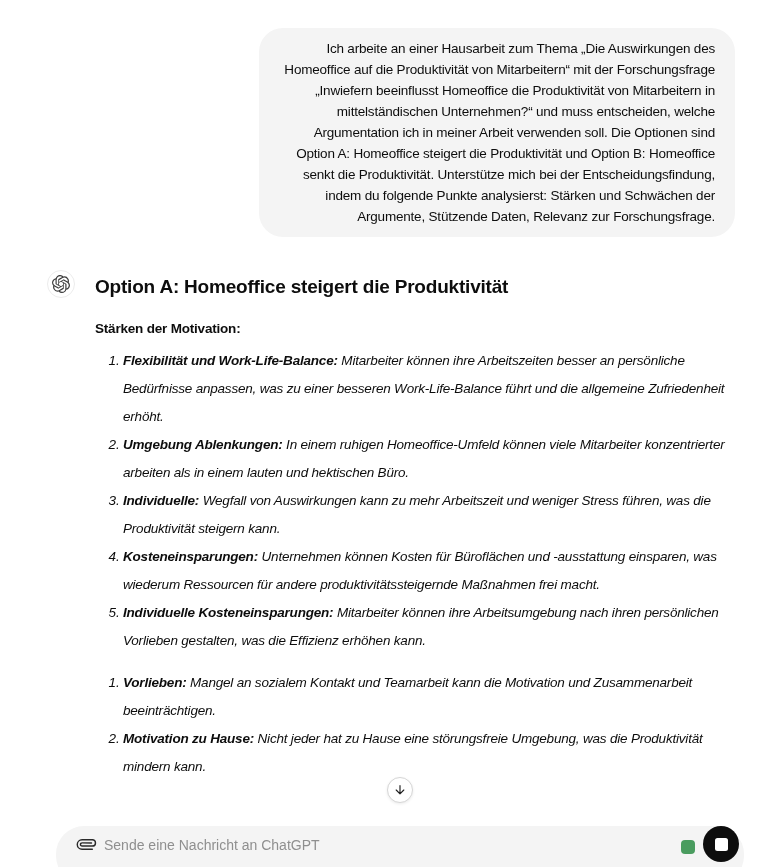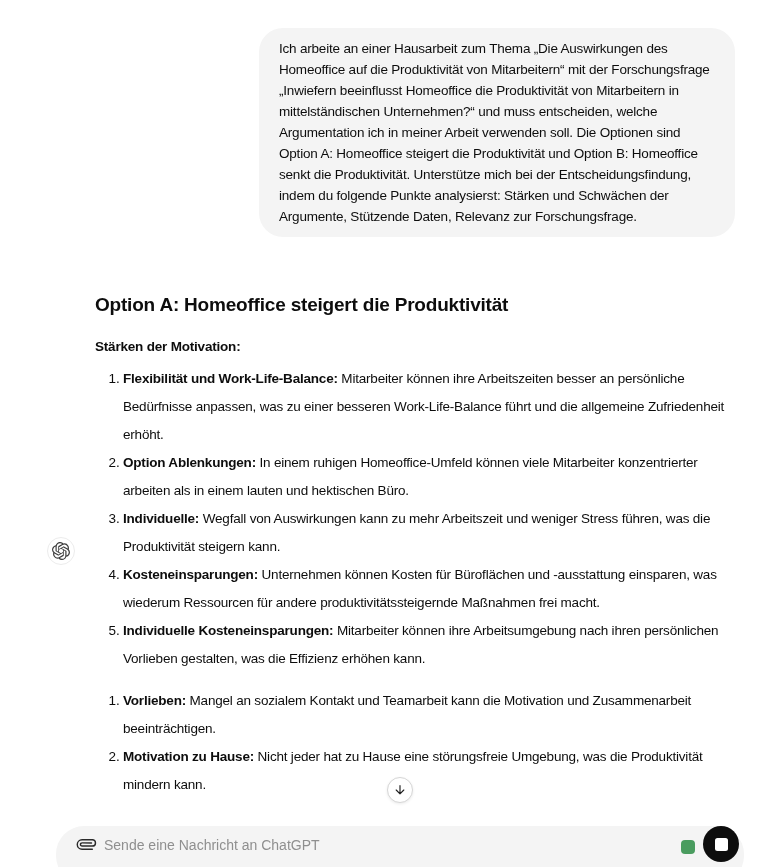--- a/index.html
+++ b/index.html
@@ -19,38 +19,38 @@
   }
   .chat-column {
     width: 688px;
     margin-left: 56px;
     padding-top: 28px;
   }
   
   .user-turn {
     display: flex;
     justify-content: flex-end;
+    text-align: right;
   }
   .user-bubble {
     width: 476px;
     background: #f4f4f4;
     border-radius: 24px;
     padding: 10px 20px;
     margin-right: 9px;
     font-size: 13.5px;
     letter-spacing: -0.2px;
     line-height: 21px;
     color: #0d0d0d;
   }
   
   .assistant-turn {
     display: flex;
-    margin-top: 57px;
+    margin-top: 39px;
     margin-left: -9px;
-    align-items: center;
   }
   .avatar {
     flex: 0 0 28px;
     width: 28px;
     height: 28px;
     margin-top: -6px;
     border: 1px solid #ececec;
     border-radius: 50%;
     display: flex;
     align-items: center;
@@ -75,20 +75,21 @@
     line-height: 20px;
     letter-spacing: -0.2px;
     margin: 0 0 8px 0;
   }
   .arg-list {
     margin: 0 0 14px 0;
     padding-left: 28px;
     font-size: 13.5px;
     line-height: 28px;
     letter-spacing: -0.2px;
+    font-style: italic;
   }
   .arg-list li { margin: 0; }
   .arg-list li strong { font-weight: 700; }
   
   .scroll-down {
     position: absolute;
     left: 387px;
     top: 777px;
     width: 26px;
     height: 26px;
@@ -197,21 +198,21 @@
           <path d="M22.2819 9.8211a5.9847 5.9847 0 0 0-.5157-4.9108 6.0462 6.0462 0 0 0-6.5098-2.9A6.0651 6.0651 0 0 0 4.9807 4.1818a5.9847 5.9847 0 0 0-3.9977 2.9 6.0462 6.0462 0 0 0 .7427 7.0966 5.98 5.98 0 0 0 .511 4.9107 6.051 6.051 0 0 0 6.5146 2.9001A5.9847 5.9847 0 0 0 13.2599 24a6.0557 6.0557 0 0 0 5.7718-4.2058 5.9894 5.9894 0 0 0 3.9977-2.9001 6.0557 6.0557 0 0 0-.7475-7.073zm-9.022 12.6081a4.4755 4.4755 0 0 1-2.8764-1.0408l.1419-.0804 4.7783-2.7582a.7948.7948 0 0 0 .3927-.6813v-6.7369l2.02 1.1686a.071.071 0 0 1 .038.0615v5.5826a4.504 4.504 0 0 1-4.4945 4.4849zm-9.6607-4.1254a4.4708 4.4708 0 0 1-.5346-3.0137l.142.0852 4.783 2.7582a.7712.7712 0 0 0 .7806 0l5.8428-3.3685v2.3324a.0804.0804 0 0 1-.0332.0615L9.74 19.9502a4.4992 4.4992 0 0 1-6.1408-1.6464zM2.3408 7.8956a4.485 4.485 0 0 1 2.3655-1.9728V11.6a.7664.7664 0 0 0 .3879.6765l5.8144 3.3543-2.0201 1.1685a.0757.0757 0 0 1-.071 0l-4.8303-2.7865A4.504 4.504 0 0 1 2.3408 7.8956zm16.5963 3.8558L13.1038 8.364 15.1192 7.2a.0757.0757 0 0 1 .071 0l4.8303 2.7913a4.4944 4.4944 0 0 1-.6765 8.1042v-5.6772a.79.79 0 0 0-.407-.667zm2.0107-3.0231l-.142-.0852-4.7735-2.7818a.7759.7759 0 0 0-.7854 0L9.409 9.2297V6.8974a.0662.0662 0 0 1 .0284-.0615l4.8303-2.7866a4.4992 4.4992 0 0 1 6.6802 4.66zM8.3065 12.863l-2.02-1.1638a.0804.0804 0 0 1-.038-.0567V6.0742a4.4992 4.4992 0 0 1 7.3757-3.4537l-.142.0805L8.704 5.459a.7948.7948 0 0 0-.3927.6813zm1.0976-2.3654l2.602-1.4998 2.6069 1.4998v2.9994l-2.5974 1.4997-2.6067-1.4997z"></path>
         </svg>
       </div>
 
       <div class="assistant-content">
         <h3>Option A: Homeoffice steigert die Produktivität</h3>
 
         <p class="section-label">Stärken der Motivation:</p>
         <ol class="arg-list">
           <li><strong>Flexibilität und Work-Life-Balance:</strong><span> Mitarbeiter können ihre Arbeitszeiten besser an persönliche Bedürfnisse anpassen, was zu einer besseren Work-Life-Balance führt und die allgemeine Zufriedenheit erhöht.</span></li>
-          <li><strong>Option Ablenkungen:</strong><span> In einem ruhigen Homeoffice-Umfeld können viele Mitarbeiter konzentrierter arbeiten als in einem lauten und hektischen Büro.</span></li>
+          <li><strong>Umgebung Ablenkungen:</strong><span> In einem ruhigen Homeoffice-Umfeld können viele Mitarbeiter konzentrierter arbeiten als in einem lauten und hektischen Büro.</span></li>
           <li><strong>Individuelle:</strong><span> Wegfall von Auswirkungen kann zu mehr Arbeitszeit und weniger Stress führen, was die Produktivität steigern kann.</span></li>
           <li><strong>Kosteneinsparungen:</strong><span> Unternehmen können Kosten für Büroflächen und -ausstattung einsparen, was wiederum Ressourcen für andere produktivitätssteigernde Maßnahmen frei macht.</span></li>
           <li><strong>Individuelle Kosteneinsparungen:</strong><span> Mitarbeiter können ihre Arbeitsumgebung nach ihren persönlichen Vorlieben gestalten, was die Effizienz erhöhen kann.</span></li>
         </ol>
 
         <ol class="arg-list">
           <li><strong>Vorlieben:</strong><span> Mangel an sozialem Kontakt und Teamarbeit kann die Motivation und Zusammenarbeit beeinträchtigen.</span></li>
           <li><strong>Motivation zu Hause:</strong><span> Nicht jeder hat zu Hause eine störungsfreie Umgebung, was die Produktivität mindern kann.</span></li>
         </ol>
       </div>

